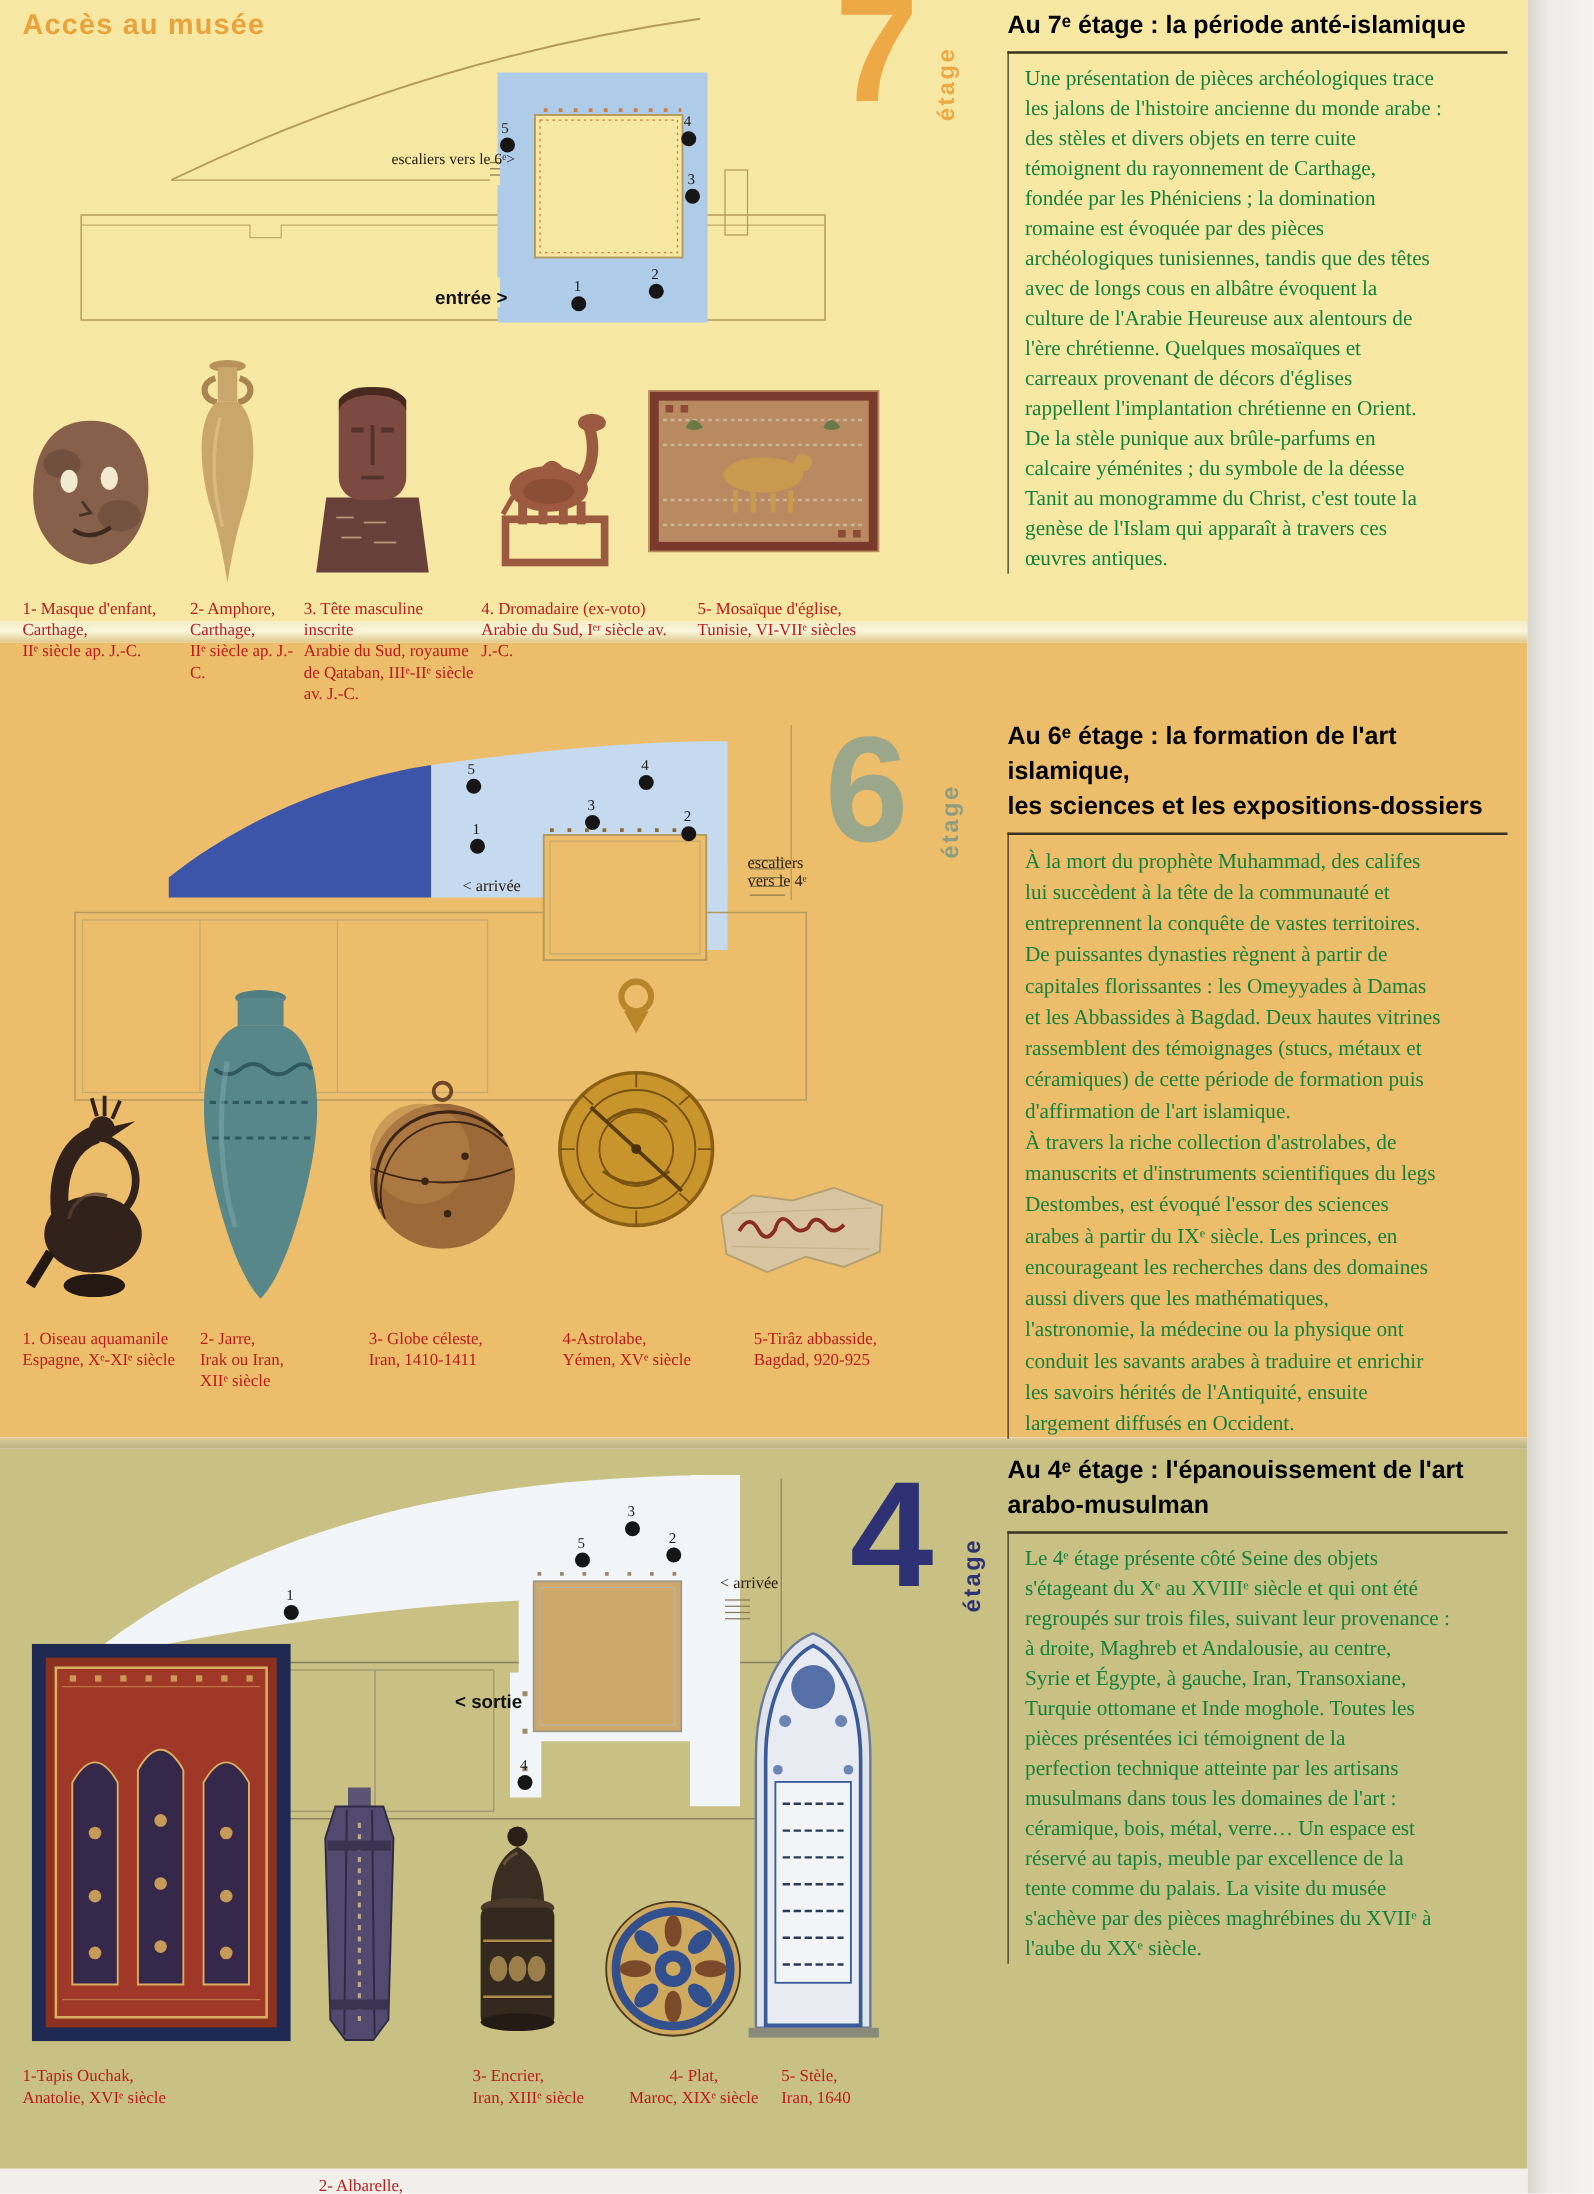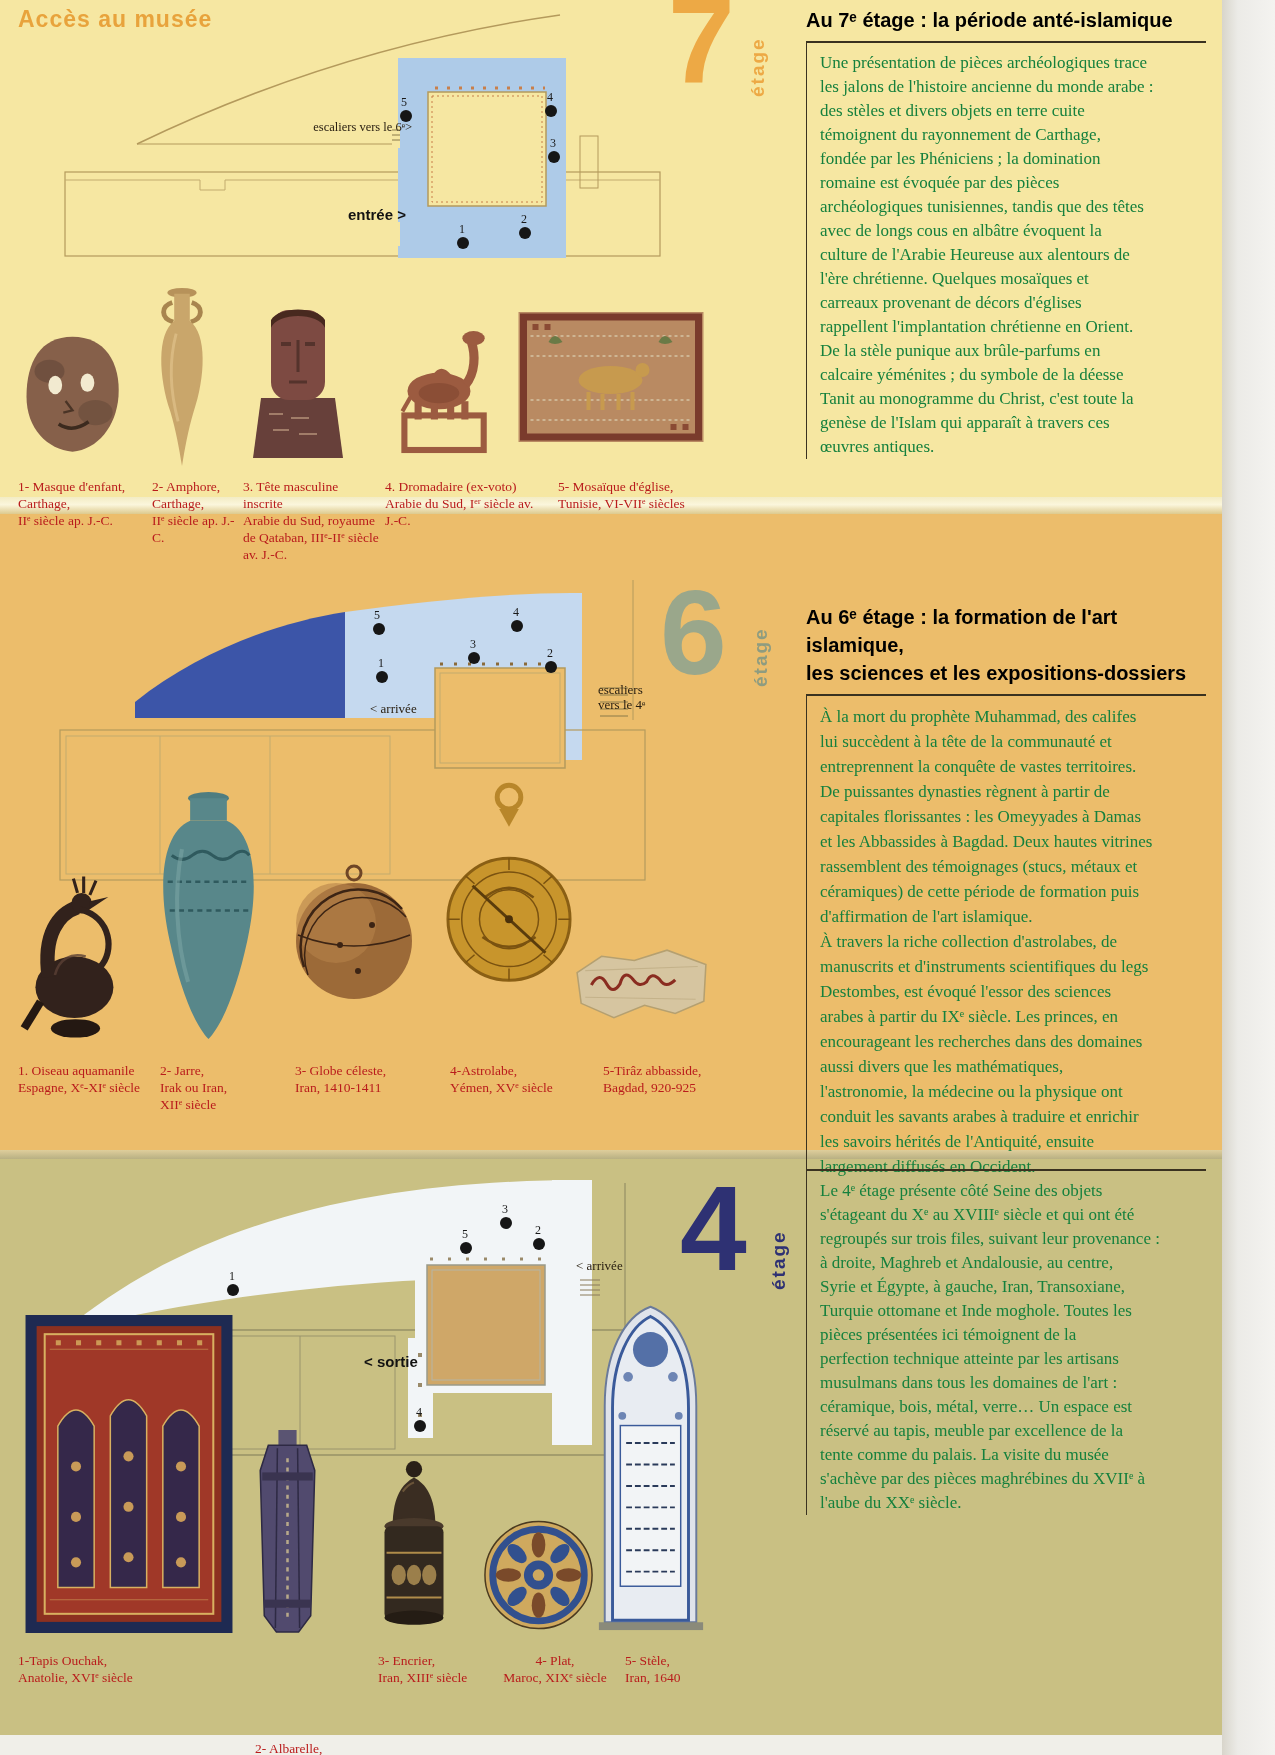--- a/index.html
+++ b/index.html
@@ -87,21 +87,21 @@
       <circle cx="511" cy="103" r="6" fill="#161616"></circle>
       <text class="dotnum" x="510" y="139">3</text>
       <circle cx="514" cy="149" r="6" fill="#161616"></circle>
       <text class="dotnum" x="481" y="215">2</text>
       <circle cx="485" cy="225" r="6" fill="#161616"></circle>
       <text class="dotnum" x="419" y="225">1</text>
       <circle cx="423" cy="235" r="6" fill="#161616"></circle>
     </g>
   </svg>
   <span class="plan-label" style="left:252px;top:120px;width:160px;text-align:right;font-size:12.5px;">escaliers vers le 6ᵉ&gt;</span>
-  <span class="plan-label bold" style="left:348px;top:207px;">entrée &gt;</span>
+  <span class="plan-label bold" style="left:348px;top:231px;">entrée &gt;</span>
 
   <div class="numeral n7">7</div>
   <div class="etage e7">étage</div>
 
   <div class="col" style="top:6px;">
     <h2>Au 7ᵉ étage : la période anté-islamique</h2>
     <div class="parabox">
       <p class="para">Une présentation de pièces archéologiques trace
 les jalons de l'histoire ancienne du monde arabe :
 des stèles et divers objets en terre cuite
@@ -252,21 +252,21 @@
     </g>
   </svg>
   <span class="plan-label" style="left:370px;top:701px;">&lt; arrivée</span>
   <span class="plan-label" style="left:598px;top:682px;">escaliers
 vers le 4ᵉ</span>
 
 
   <div class="numeral n6">6</div>
   <div class="etage e6">étage</div>
 
-  <div class="col" style="top:603px;">
+  <div class="col" style="top:575px;">
     <h2>Au 6ᵉ étage : la formation de l'art islamique,
 les sciences et les expositions-dossiers</h2>
     <div class="parabox">
       <p class="para lh25">À la mort du prophète Muhammad, des califes
 lui succèdent à la tête de la communauté et
 entreprennent la conquête de vastes territoires.
 De puissantes dynasties règnent à partir de
 capitales florissantes : les Omeyyades à Damas
 et les Abbassides à Bagdad. Deux hautes vitrines
 rassemblent des témoignages (stucs, métaux et
@@ -405,20 +405,22 @@
       <circle cx="380" cy="268" r="6" fill="#161616"></circle>
     </g>
   </svg>
   <span class="plan-label" style="left:576px;top:1258px;">&lt; arrivée</span>
   <span class="plan-label bold" style="left:364px;top:1354px;">&lt; sortie</span>
 
   <div class="numeral n4">4</div>
   <div class="etage e4">étage</div>
 
   <div class="col" style="top:1162px;">
+    <h2>Au 4ᵉ étage : l'épanouissement de l'art
+arabo-musulman</h2>
     <div class="parabox">
       <p class="para">Le 4ᵉ étage présente côté Seine des objets
 s'étageant du Xᵉ au XVIIIᵉ siècle et qui ont été
 regroupés sur trois files, suivant leur provenance :
 à droite, Maghreb et Andalousie, au centre,
 Syrie et Égypte, à gauche, Iran, Transoxiane,
 Turquie ottomane et Inde moghole. Toutes les
 pièces présentées ici témoignent de la
 perfection technique atteinte par les artisans
 musulmans dans tous les domaines de l'art :

